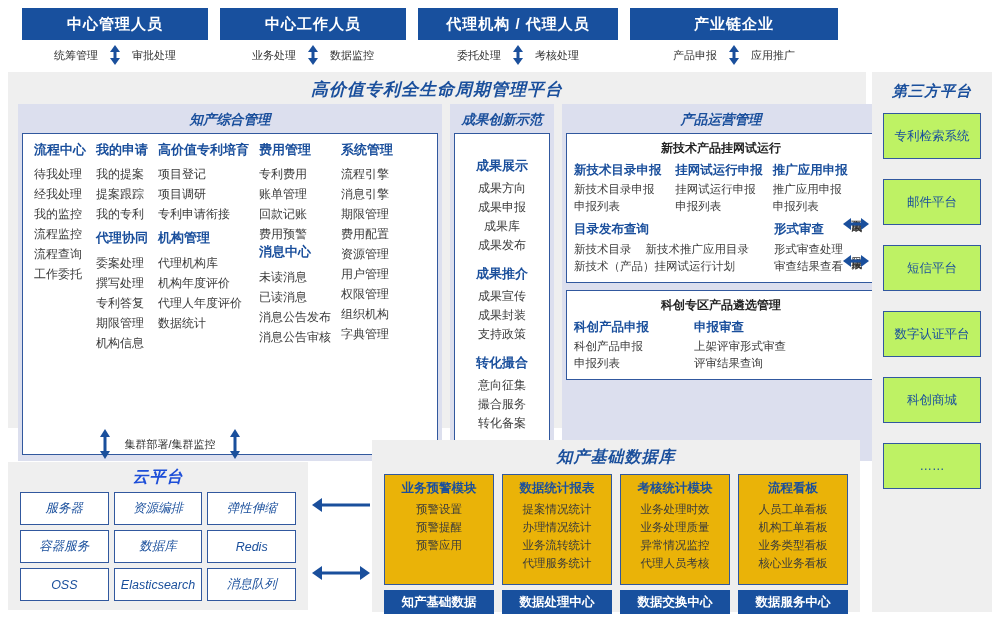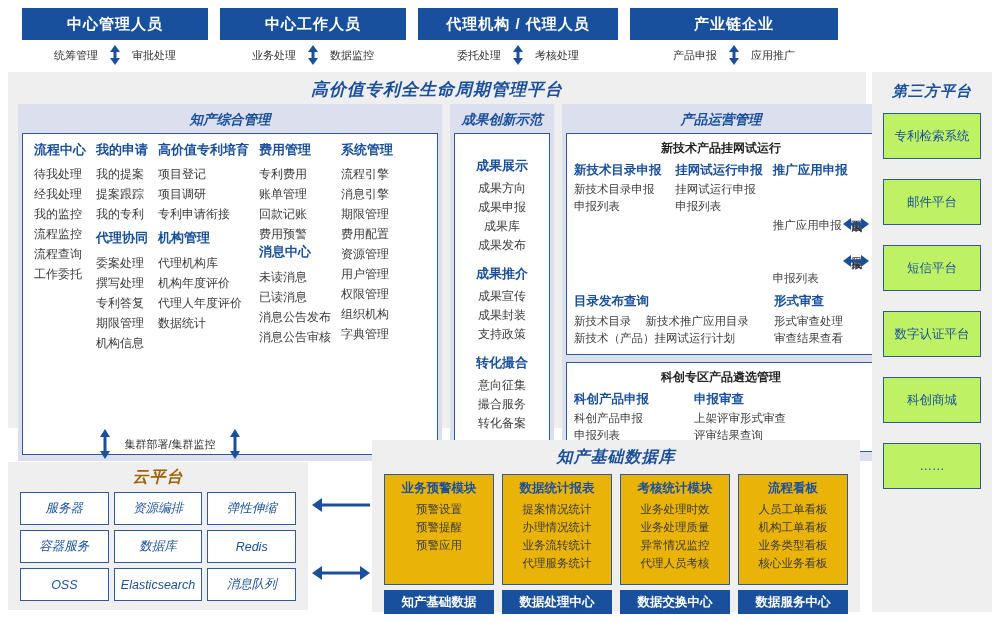--- a/index.html
+++ b/index.html
@@ -77,21 +77,21 @@
 
   
   .sec-prod{width:310px;}
   .sec-prod .sec-wrap{display:flex;flex-direction:column;gap:7px;flex:1;}
   .pbox{background:#fff;border:1.5px solid #31589E;padding:5px 7px 7px;}
   .pbox-title{text-align:center;font-size:12px;font-weight:bold;color:#222;margin:1px 0 5px;}
   .pgrid{display:flex;}
   .pcol{display:flex;flex-direction:column;}
   .pcol.c1{width:102px;}
   .pcol.c2{width:98px;}
-  .pcol.c3{width:96px;gap:36px;}
+  .pcol.c3{width:96px;}
   .phead{font-size:12.5px;font-weight:bold;color:#1a4f9c;line-height:1.3;margin-bottom:3px;white-space:nowrap;}
   .pitem{font-size:11.5px;color:#3b3b3b;line-height:17px;white-space:nowrap;}
   .prow2{display:flex;margin-top:6px;}
   .prow2 .left{width:204px;}
   .prow2 .right{width:96px;}
   .pinline{display:flex;gap:14px;}
   .pbox2 .pcol.a{width:120px;}
   .pbox2 .pcol.b{width:170px;}
 
   
@@ -124,21 +124,21 @@
   .vbi2::before,.vbi2::after{content:"";position:absolute;left:50%;transform:translateX(-50%);
     border-left:5px solid transparent;border-right:5px solid transparent;}
   .vbi2::before{top:0;border-bottom:8px solid #1a4f9c;}
   .vbi2::after{bottom:0;border-top:8px solid #1a4f9c;}
   .vbi2 i{position:absolute;left:50%;top:6px;transform:translateX(-50%);
     width:3px;height:18px;background:#1a4f9c;display:block;}
 
   
   .cloud{position:absolute;left:8px;top:462px;width:300px;height:148px;background:#EFEFEF;}
   .cloud-title{text-align:center;font-size:16px;font-weight:bold;font-style:italic;
-    color:#a16207;padding:5px 16px 4px;letter-spacing:1px;}
+    color:#1d4ed8;padding:5px 16px 4px;letter-spacing:1px;}
   .cloud-grid{display:grid;grid-template-columns:repeat(3,1fr);gap:5px;padding:0 12px;font-style:italic;}
   .cloud-cell{background:#fff;border:1.2px solid #31589E;height:31px;
     display:flex;align-items:center;justify-content:center;font-size:12.5px;color:#1a4f9c;}
 
   
   .midarrows{position:absolute;left:308px;top:462px;width:64px;height:148px;}
   .arrow-left{position:absolute;left:4px;top:36px;width:58px;height:14px;}
   .arrow-left::before{content:"";position:absolute;left:0;top:50%;transform:translateY(-50%);
     border-top:7px solid transparent;border-bottom:7px solid transparent;border-right:10px solid #1a4f9c;}
   .arrow-left i{position:absolute;left:9px;top:50%;transform:translateY(-50%);

